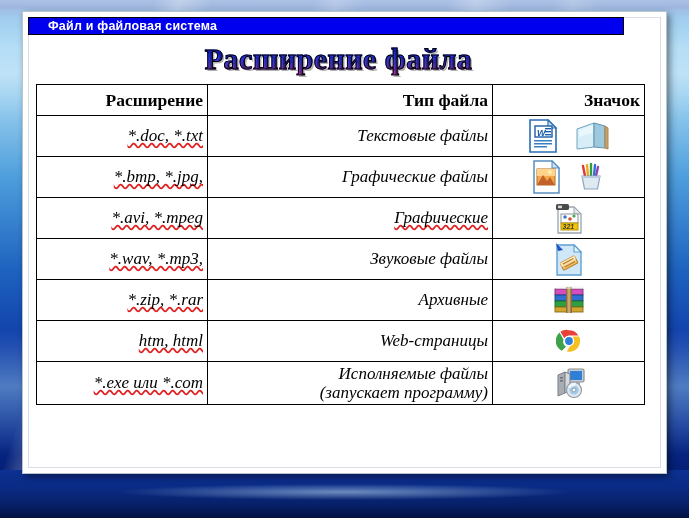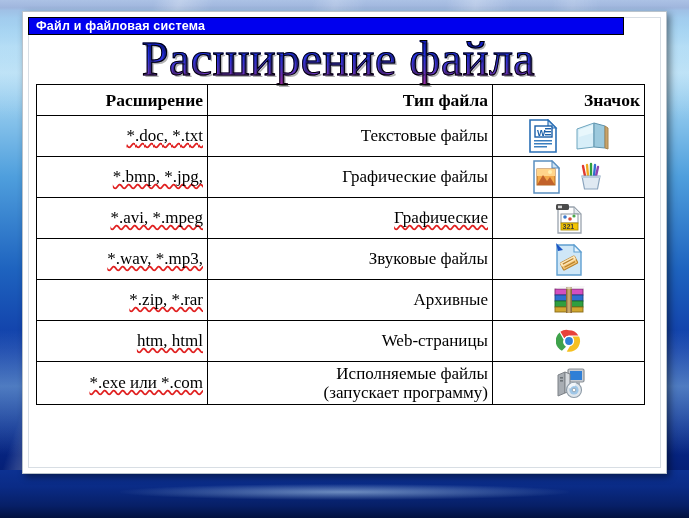--- a/index.html
+++ b/index.html
@@ -87,41 +87,41 @@
     position: absolute;
     left: 5px;
     top: 5px;
     width: 596px;
     height: 18px;
     background: #0000ee;
     border: 1px solid #000000;
     box-sizing: border-box;
     display: flex;
     align-items: center;
-    padding-left: 7px;
+    padding-left: 19px;
     z-index: 5;
   }
   #titlebar-text {
     color: #ffffff;
     font-family: "Liberation Sans", sans-serif;
     font-weight: bold;
     font-size: 12.5px;
     letter-spacing: .2px;
     white-space: nowrap;
   }
 
   
   #heading {
     position: absolute;
     left: 0; right: 12px;
     top: 24px;
     text-align: center;
     font-family: "Liberation Serif", serif;
-    font-weight: normal;
-    font-size: 48px;
+    font-weight: bold;
+    font-size: 30px;
     line-height: 46px;
     letter-spacing: .5px;
     white-space: nowrap;
   }
   #heading .wordart {
     background: linear-gradient(to bottom, #0b0f9c 0%, #1420c8 24%, #2430e0 45%, #4a35c8 68%, #7b2fb0 86%, #a32ea6 100%);
     -webkit-background-clip: text;
     background-clip: text;
     color: transparent;
     -webkit-text-stroke: 1px #000000;
@@ -145,21 +145,21 @@
     font-family: "Liberation Serif", serif;
     font-size: 17px;
     color: #000000;
     padding: 2px 4px;
   }
   #ext-table thead th {
     font-weight: bold;
     font-size: 17.5px;
     height: 26px;
   }
-  #ext-table tbody td { height: 36px; }
+  #ext-table tbody td { height: 36px; font-style: italic; }
   .col-ext  { width: 171px; }
   .col-type { width: 285px; }
   .col-icon { width: 152px; }
 
   .cell-icons {
     display: flex;
     align-items: center;
     justify-content: center;
     gap: 16px;
     height: 100%;

